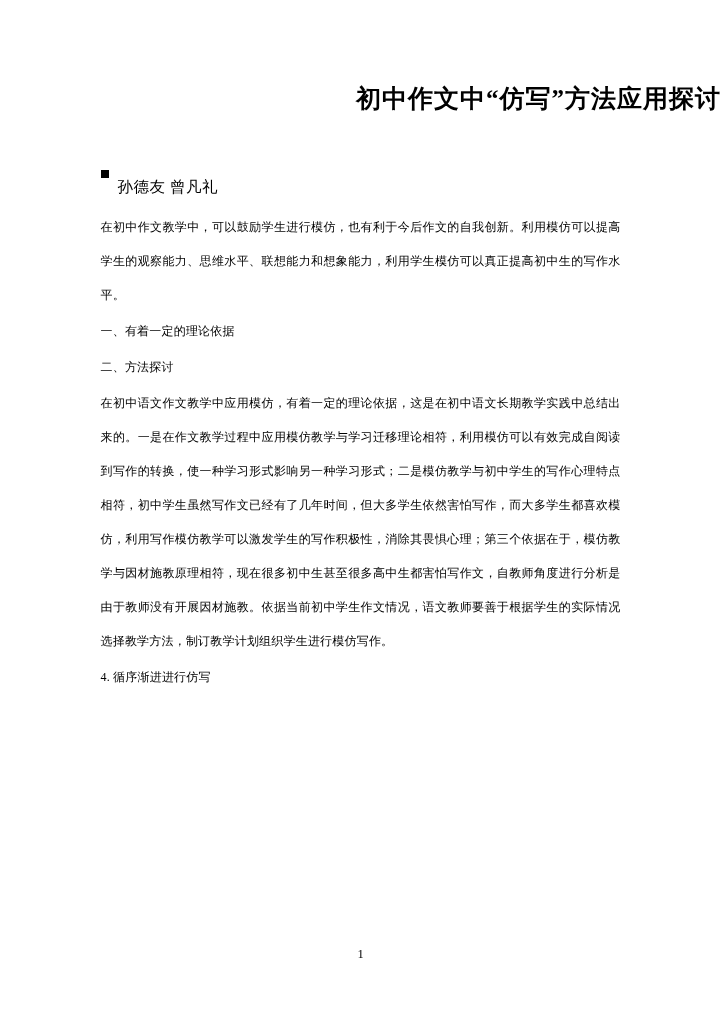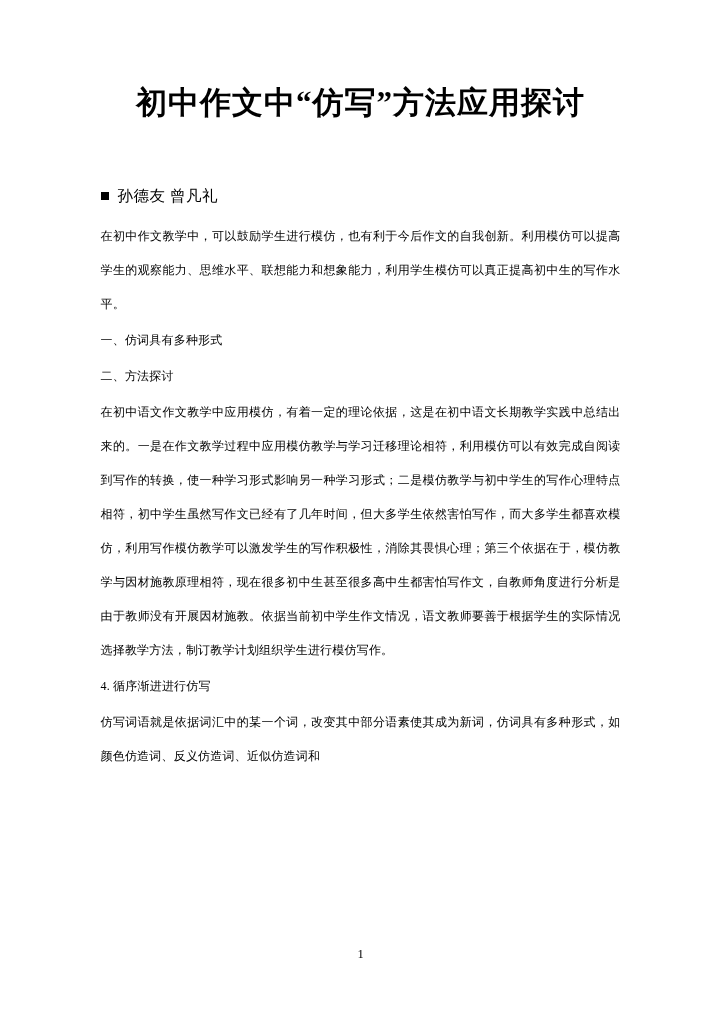--- a/index.html
+++ b/index.html
@@ -17,38 +17,37 @@
   }
   .page {
     width: 721px;
     height: 1020px;
     box-sizing: border-box;
     padding: 0;
     position: relative;
     background: #ffffff;
   }
   .doc-title {
-    text-align: center;
-    font-size: 31px;
+    text-align: right;
+    font-size: 25px;
     font-weight: 700;
     letter-spacing: 1px;
     margin: 0;
     padding-top: 82px;
     padding-bottom: 0;
     font-family: "Liberation Serif", "DejaVu Serif", serif;
     color: #000;
   }
   .body-wrap {
     margin: 0 auto;
     width: 520px;
     padding-top: 55px;
   }
   .authors-line {
     display: flex;
-    align-items: center;
     font-size: 15.5px;
     line-height: 34px;
     margin-bottom: 6px;
   }
   .bullet-square {
     display: inline-block;
     width: 8px;
     height: 8px;
     background: #000;
     margin-right: 9px;
@@ -84,23 +83,22 @@
   <h1 class="doc-title">初中作文中“仿写”方法应用探讨</h1>
 
   <div class="body-wrap">
 
     <div class="authors-line">
       <span class="bullet-square"></span>
       <span class="authors-text">孙德友 曾凡礼</span>
     </div>
 
     <p class="para">在初中作文教学中，可以鼓励学生进行模仿，也有利于今后作文的自我创新。利用模仿可以提高学生的观察能力、思维水平、联想能力和想象能力，利用学生模仿可以真正提高初中生的写作水平。</p>
-    <p class="para">一、仿词具有多种形式</p>
+    <p class="para">一、有着一定的理论依据</p>
     <p class="para">二、方法探讨</p>
     <p class="para">在初中语文作文教学中应用模仿，有着一定的理论依据，这是在初中语文长期教学实践中总结出来的。一是在作文教学过程中应用模仿教学与学习迁移理论相符，利用模仿可以有效完成自阅读到写作的转换，使一种学习形式影响另一种学习形式；二是模仿教学与初中学生的写作心理特点相符，初中学生虽然写作文已经有了几年时间，但大多学生依然害怕写作，而大多学生都喜欢模仿，利用写作模仿教学可以激发学生的写作积极性，消除其畏惧心理；第三个依据在于，模仿教学与因材施教原理相符，现在很多初中生甚至很多高中生都害怕写作文，自教师角度进行分析是由于教师没有开展因材施教。依据当前初中学生作文情况，语文教师要善于根据学生的实际情况选择教学方法，制订教学计划组织学生进行模仿写作。</p>
     <p class="para">4. 循序渐进进行仿写</p>
-    <p class="para">仿写词语就是依据词汇中的某一个词，改变其中部分语素使其成为新词，仿词具有多种形式，如颜色仿造词、反义仿造词、近似仿造词和</p>
 
   </div>
 
   <div class="page-number">1</div>
 
 </div>
 
 </body></html>

